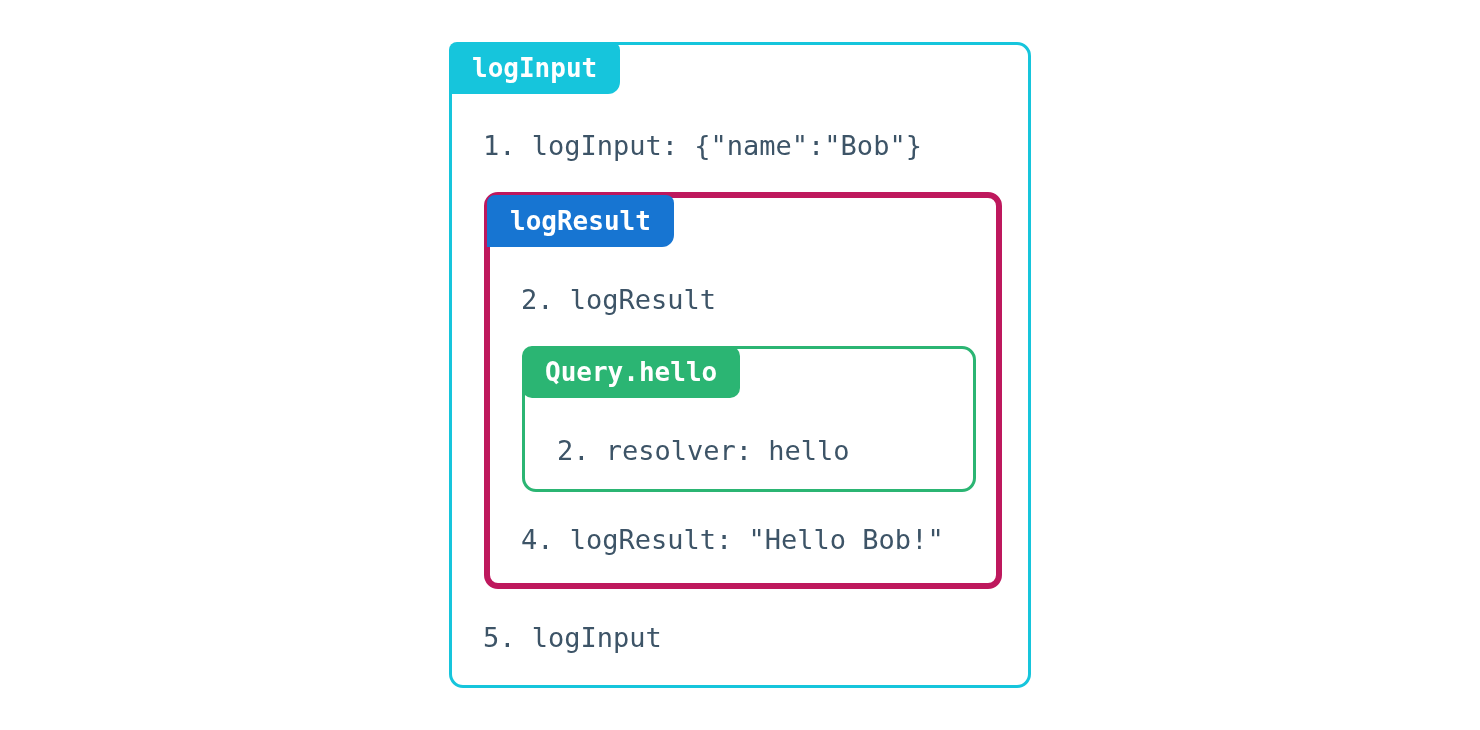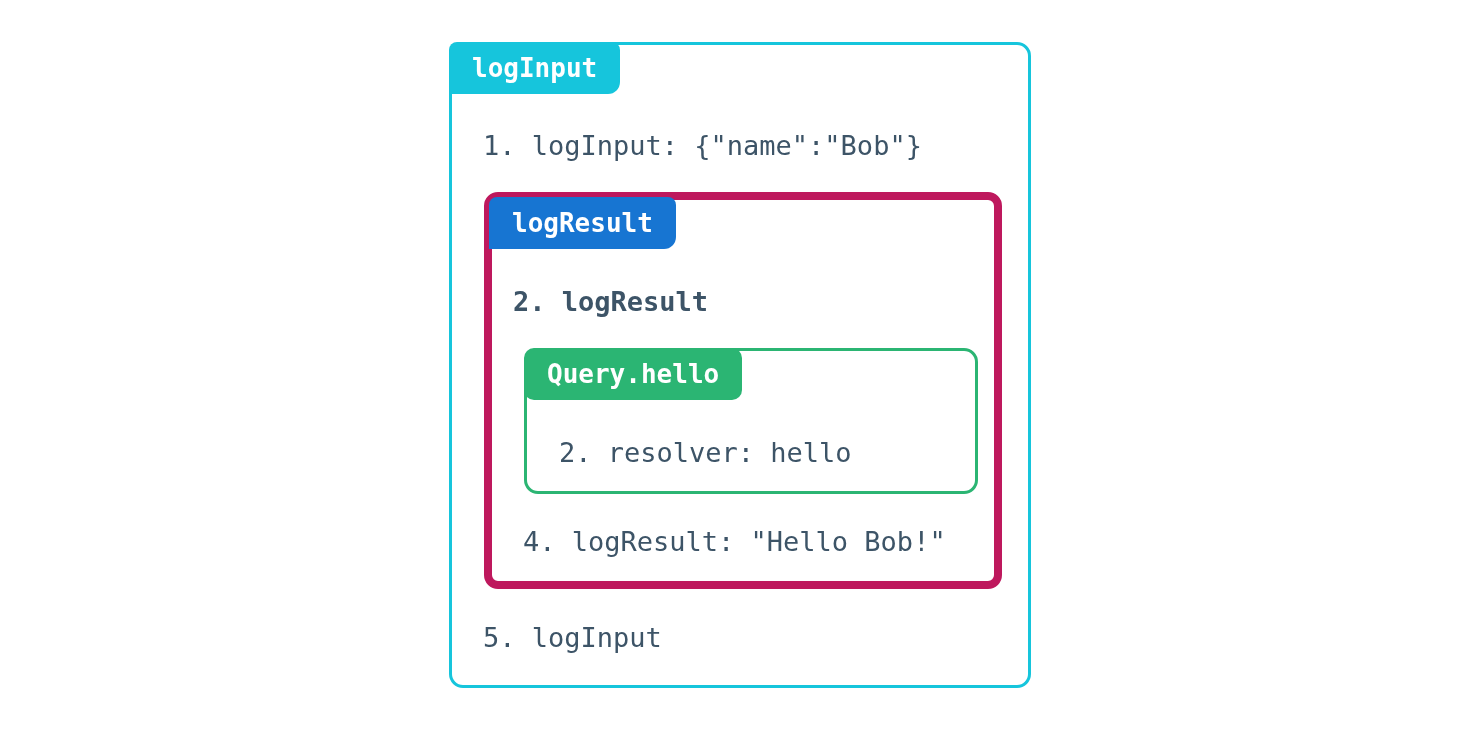--- a/index.html
+++ b/index.html
@@ -20,21 +20,21 @@
     padding-left: 10px;
   }
   .box-outer {
     left: 449px; top: 42px;
     width: 582px; height: 646px;
     border: 3px solid #16c5dc;
   }
   .box-middle {
     left: 32px; top: 147px;
     width: 518px; height: 397px;
-    border: 8px solid #be185d;
+    border: 6px solid #be185d;
   }
   .box-inner {
     left: 32px; top: 148px;
     width: 454px; height: 146px;
     border: 3px solid #2bb573;
   }
 
   .tab {
     position: absolute;
     left: -3px; top: -3px;
@@ -54,21 +54,21 @@
   .tab-inner  { background: #2bb573; border-radius: 10px; }
 
   .step {
     position: absolute;
     color: #3d5467;
     font-size: 27px;
     line-height: 32px;
     white-space: pre;
   }
   .step-1 { left: 31px; top: 85px; }
-  .step-2 { left: 21px; top: 86px; font-weight: bold; }
+  .step-2 { left: 31px; top: 86px; }
   .step-3 { left: 32px; top: 86px; }
   .step-4 { left: 31px; top: 326px; }
   .step-5 { left: 31px; top: 577px; }
 </style>
 </head>
 <body>
 
 <div class="stage">
 
   <div class="box box-outer">

